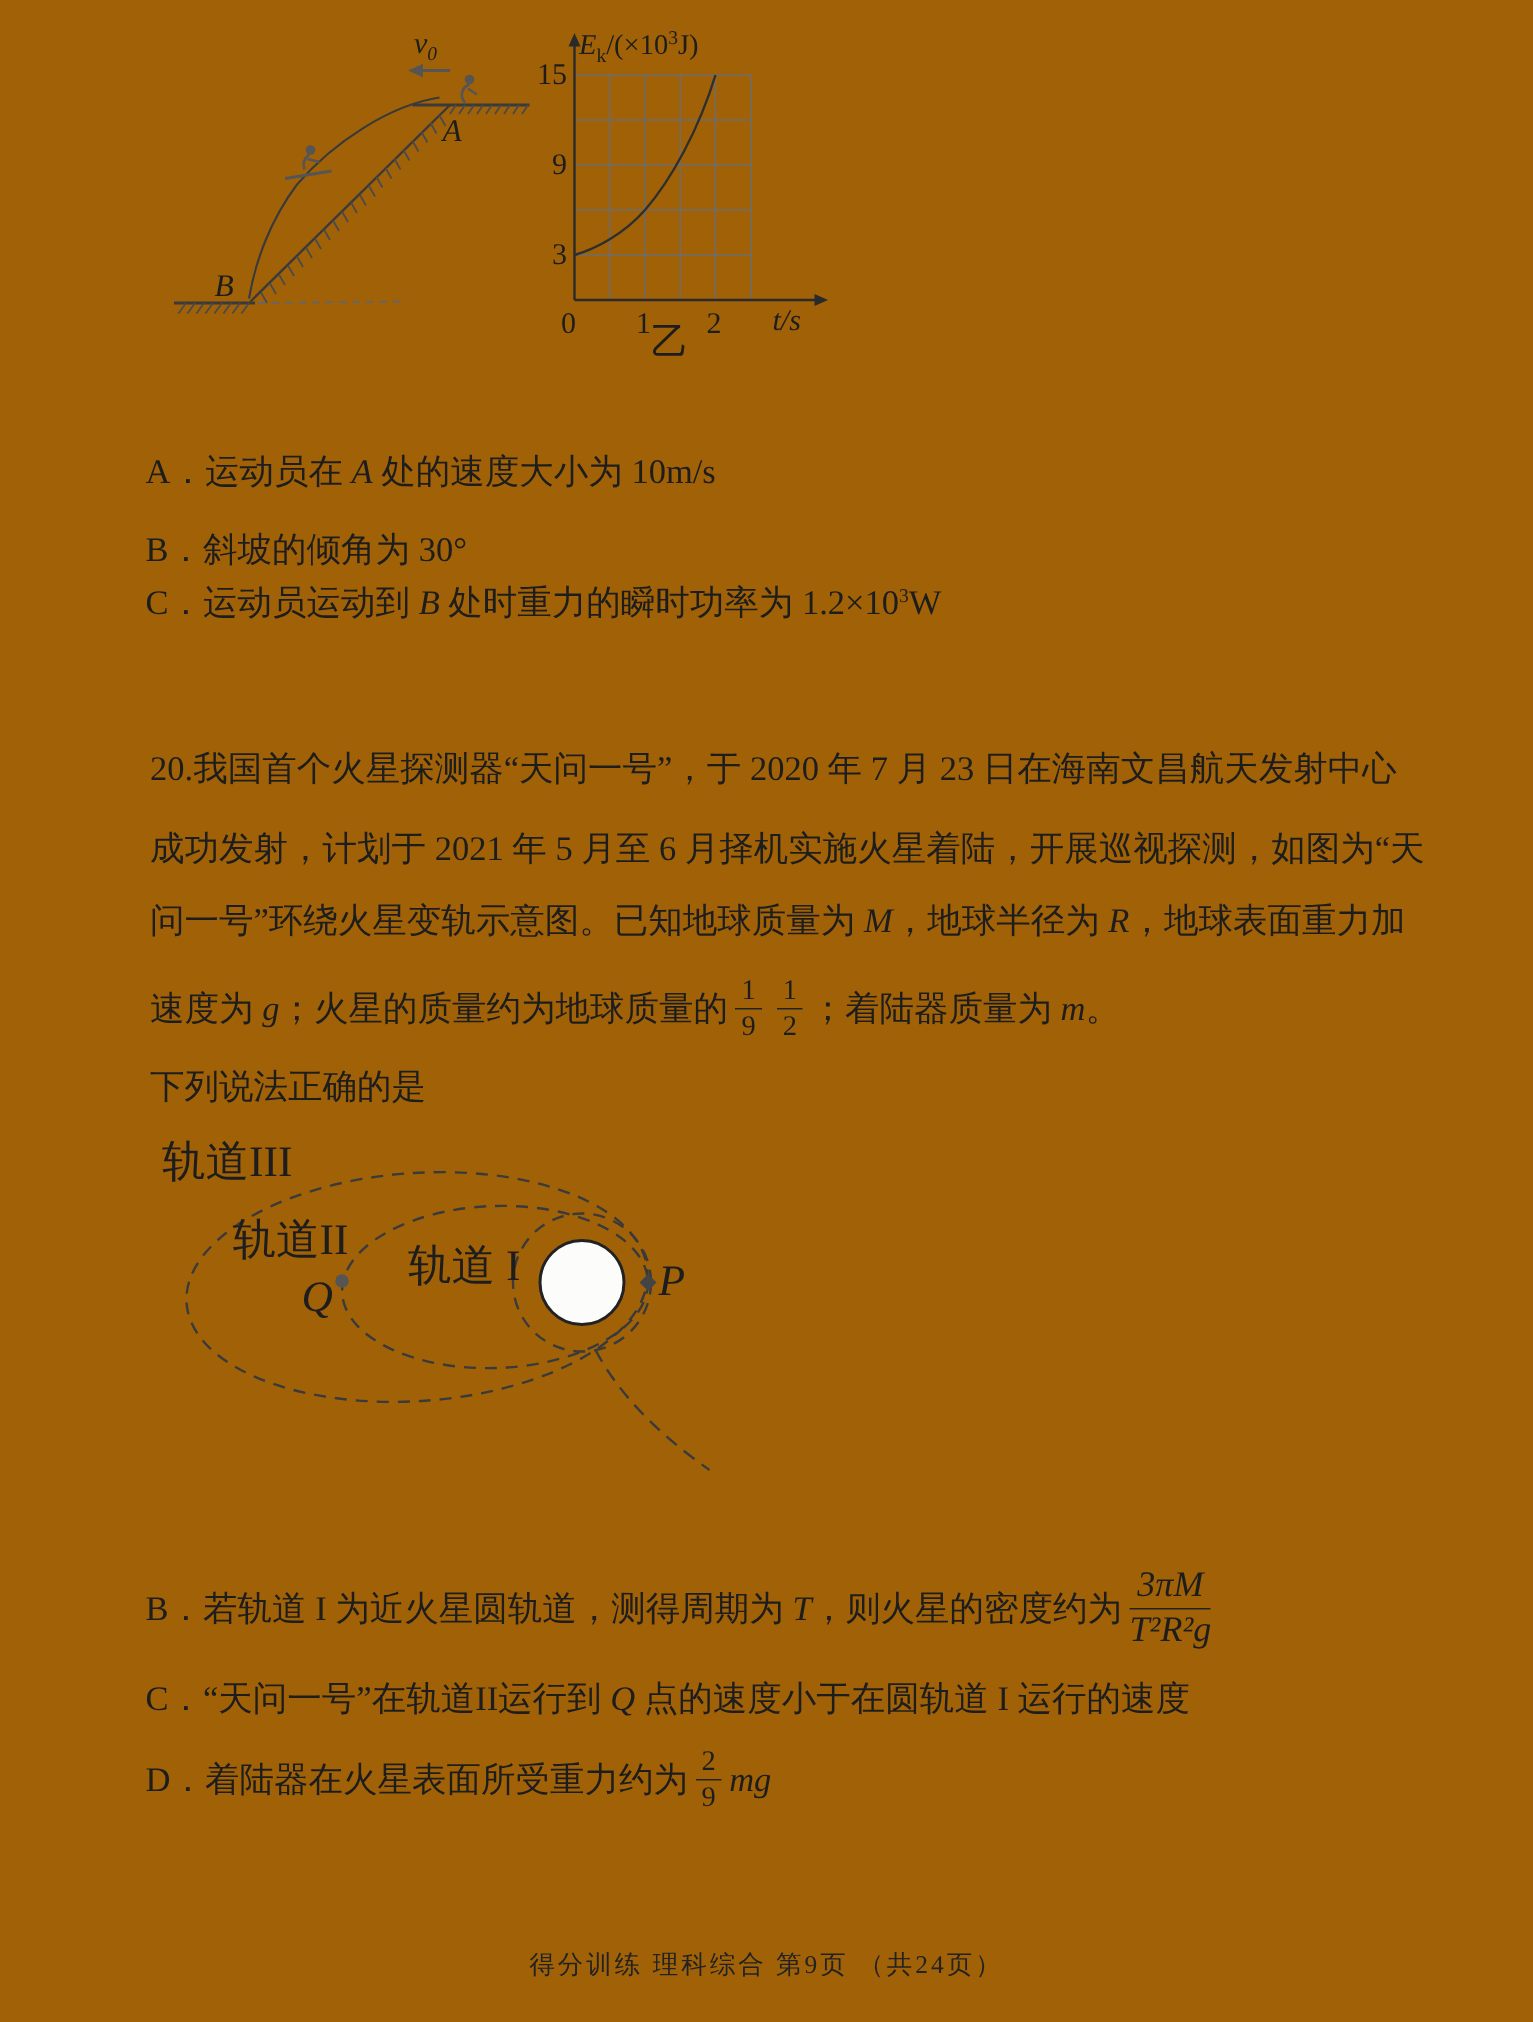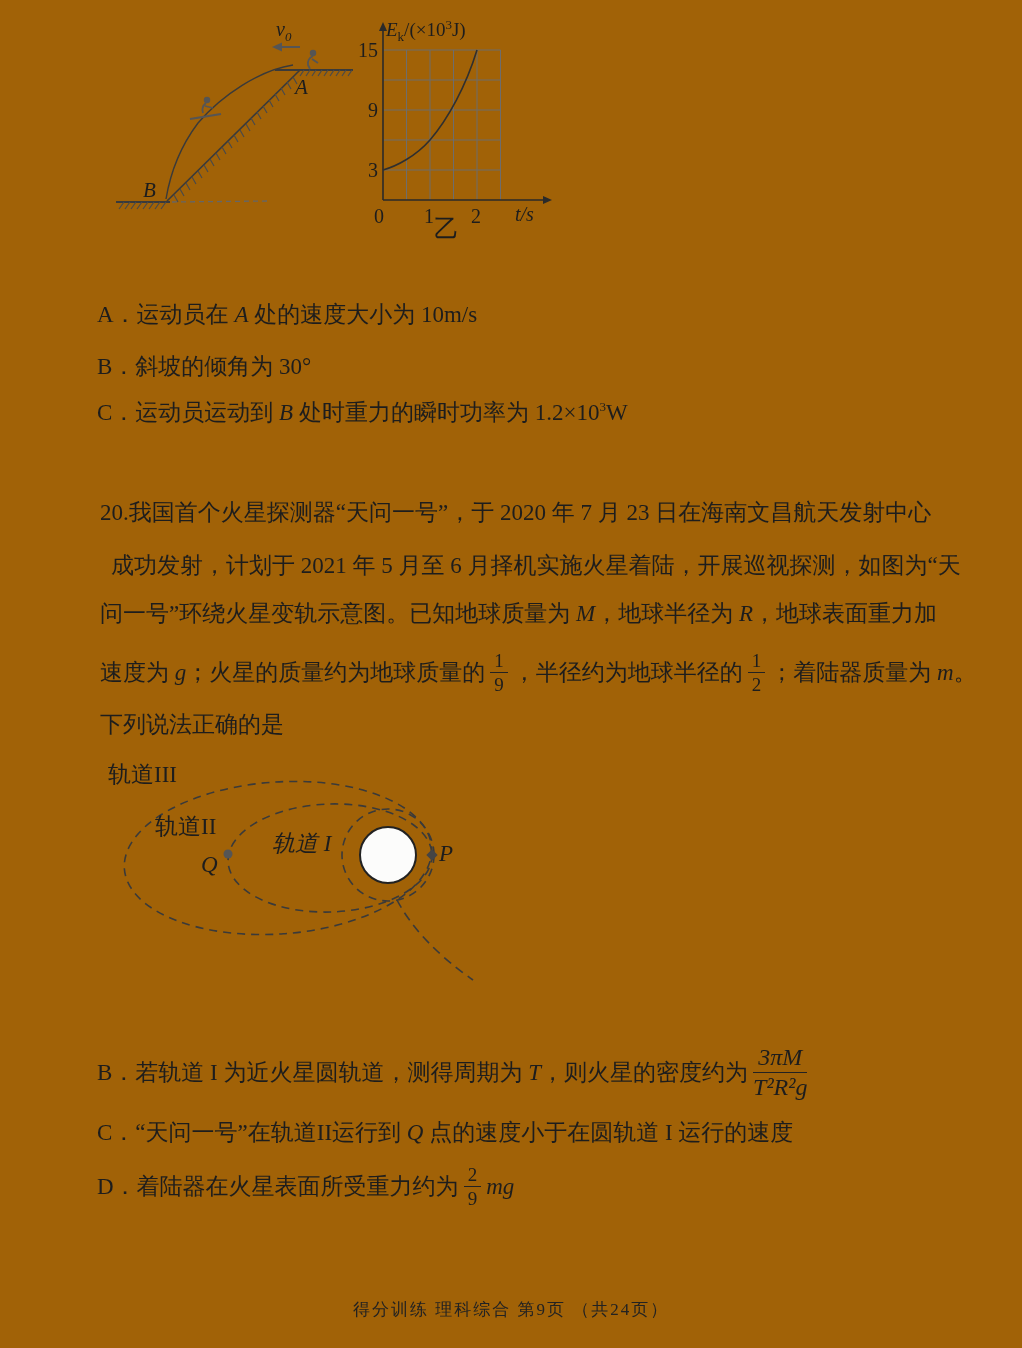--- a/index.html
+++ b/index.html
@@ -12,21 +12,21 @@
   .abs { position:absolute; }
   .line { position:absolute; font-size:23px; line-height:30px; white-space:nowrap; color:#1d1d1d; }
   .var { font-family:"Liberation Serif",serif; font-style:italic; }
   sub.small { font-size:13px; }
   sup.s3 { font-size:13px; }
   .frac { display:inline-block; vertical-align:middle; text-align:center;
           line-height:1.12; font-size:19px; margin:0 5px; transform:translateY(-2px); }
   .frac .num { display:block; border-bottom:1.6px solid #222; padding:0 4px 1px; }
   .frac .den { display:block; padding-top:1px; }
   .frac.math { font-family:"Liberation Serif",serif; font-style:italic; font-size:24px; }
-  .figlabel { position:absolute; font-size:23px; line-height:26px; white-space:nowrap; }
+  .figlabel { position:absolute; font-size:29px; line-height:26px; white-space:nowrap; }
   .serif-it { font-family:"Liberation Serif",serif; font-style:italic; }
   .ticklabel { position:absolute; font-size:20px; line-height:24px; font-family:"Liberation Serif",serif; }
   .right { text-align:right; }
   .footer { position:absolute; left:0; right:0; top:1298px; text-align:center;
             font-size:17px; letter-spacing:2px; color:#222; }
   svg { position:absolute; }
   svg path, svg line, svg circle, svg ellipse, svg polyline { vector-effect:non-scaling-stroke; }
 </style>
 </head>
 <body>
@@ -88,31 +88,31 @@
   <div class="ticklabel" style="left:471px; top:204px;">2</div>
   <div class="ticklabel serif-it" style="left:515px; top:202px;">t/s</div>
   <div class="figlabel" style="left:434px; top:216px; font-size:25px;">乙</div>
 
   <div class="line" style="left:97px; top:300px;">
     <span>A．运动员在 </span><span class="var">A</span><span> 处的速度大小为 10m/s</span>
   </div>
   <div class="line" style="left:97px; top:352px;">
     <span>B．斜坡的倾角为 30°</span>
   </div>
-  <div class="line" style="left:97px; top:392px;">
+  <div class="line" style="left:97px; top:382px;">
     <span>C．运动员运动到 </span><span class="var">B</span><span> 处时重力的瞬时功率为 1.2×10</span><sup class="s3">3</sup><span>W</span>
   </div>
 
   <div class="line" style="left:100px; top:498px;">20.我国首个火星探测器“天问一号”，于 2020 年 7 月 23 日在海南文昌航天发射中心</div>
-  <div class="line" style="left:111px; top:551px;">成功发射，计划于 2021 年 5 月至 6 月择机实施火星着陆，开展巡视探测，如图为“天</div>
+  <div class="line" style="left:100px; top:551px;">成功发射，计划于 2021 年 5 月至 6 月择机实施火星着陆，开展巡视探测，如图为“天</div>
   <div class="line" style="left:100px; top:599px;">
     <span>问一号”环绕火星变轨示意图。已知地球质量为 </span><span class="var">M</span><span>，地球半径为 </span><span class="var">R</span><span>，地球表面重力加</span>
   </div>
   <div class="line" style="left:100px; top:645px; line-height:56px;">
-    <span>速度为 </span><span class="var">g</span><span>；火星的质量约为地球质量的</span><span class="frac"><span class="num">1</span><span class="den">9</span></span><span>，半径约为地球半径的</span><span class="frac"><span class="num">1</span><span class="den">2</span></span><span>；着陆器质量为 </span><span class="var">m</span><span>。</span>
+    <span>速度为 </span><span class="var">g</span><span>；火星的质量约为地球质量的</span><span class="frac"><span class="num">1</span><span class="den">9</span></span><span class="frac"><span class="num">1</span><span class="den">2</span></span><span>；着陆器质量为 </span><span class="var">m</span><span>。</span>
   </div>
   <div class="line" style="left:100px; top:710px;">下列说法正确的是</div>
 
   <svg class="abs" style="left:85px; top:752px;" width="420" height="232" viewBox="0 0 420 232">
 
     <ellipse cx="193" cy="106" rx="154" ry="76" fill="none" stroke="#3a3a3a" stroke-width="1.6" stroke-dasharray="8 6" transform="rotate(-4 193 106)"></ellipse>
 
     <ellipse cx="245" cy="106" rx="102" ry="54" fill="none" stroke="#3a3a3a" stroke-width="1.6" stroke-dasharray="8 6" transform="rotate(-2 245 106)"></ellipse>
 
     <circle cx="303" cy="103" r="46" fill="none" stroke="#3a3a3a" stroke-width="1.6" stroke-dasharray="8 6"></circle>
@@ -121,21 +121,21 @@
 
     <path d="M312 148 Q334 190 388 228" fill="none" stroke="#3a3a3a" stroke-width="1.6" stroke-dasharray="9 6"></path>
 
     <rect x="-4" y="-4" width="8" height="8" transform="translate(347 103) rotate(45)" fill="#444"></rect>
 
     <circle cx="143" cy="102" r="4.5" fill="#555"></circle>
   </svg>
 
   <div class="figlabel" style="left:108px; top:762px;">轨道III</div>
   <div class="figlabel" style="left:155px; top:814px;">轨道II</div>
-  <div class="figlabel" style="left:272px; top:831px;font-style:italic;">轨道 I</div>
+  <div class="figlabel" style="left:272px; top:831px;">轨道 I</div>
   <div class="figlabel serif-it" style="left:201px; top:852px;">Q</div>
   <div class="figlabel serif-it" style="left:439px; top:841px;">P</div>
 
   <div class="line" style="left:97px; top:1045px; line-height:56px;">
     <span>B．若轨道 I 为近火星圆轨道，测得周期为 </span><span class="var">T</span><span>，则火星的密度约为</span><span class="frac math"><span class="num">3πM</span><span class="den">T²R²g</span></span>
   </div>
   <div class="line" style="left:97px; top:1118px;">
     <span>C．“天问一号”在轨道II运行到 </span><span class="var">Q</span><span> 点的速度小于在圆轨道 I 运行的速度</span>
   </div>
   <div class="line" style="left:97px; top:1162px; line-height:50px;">

